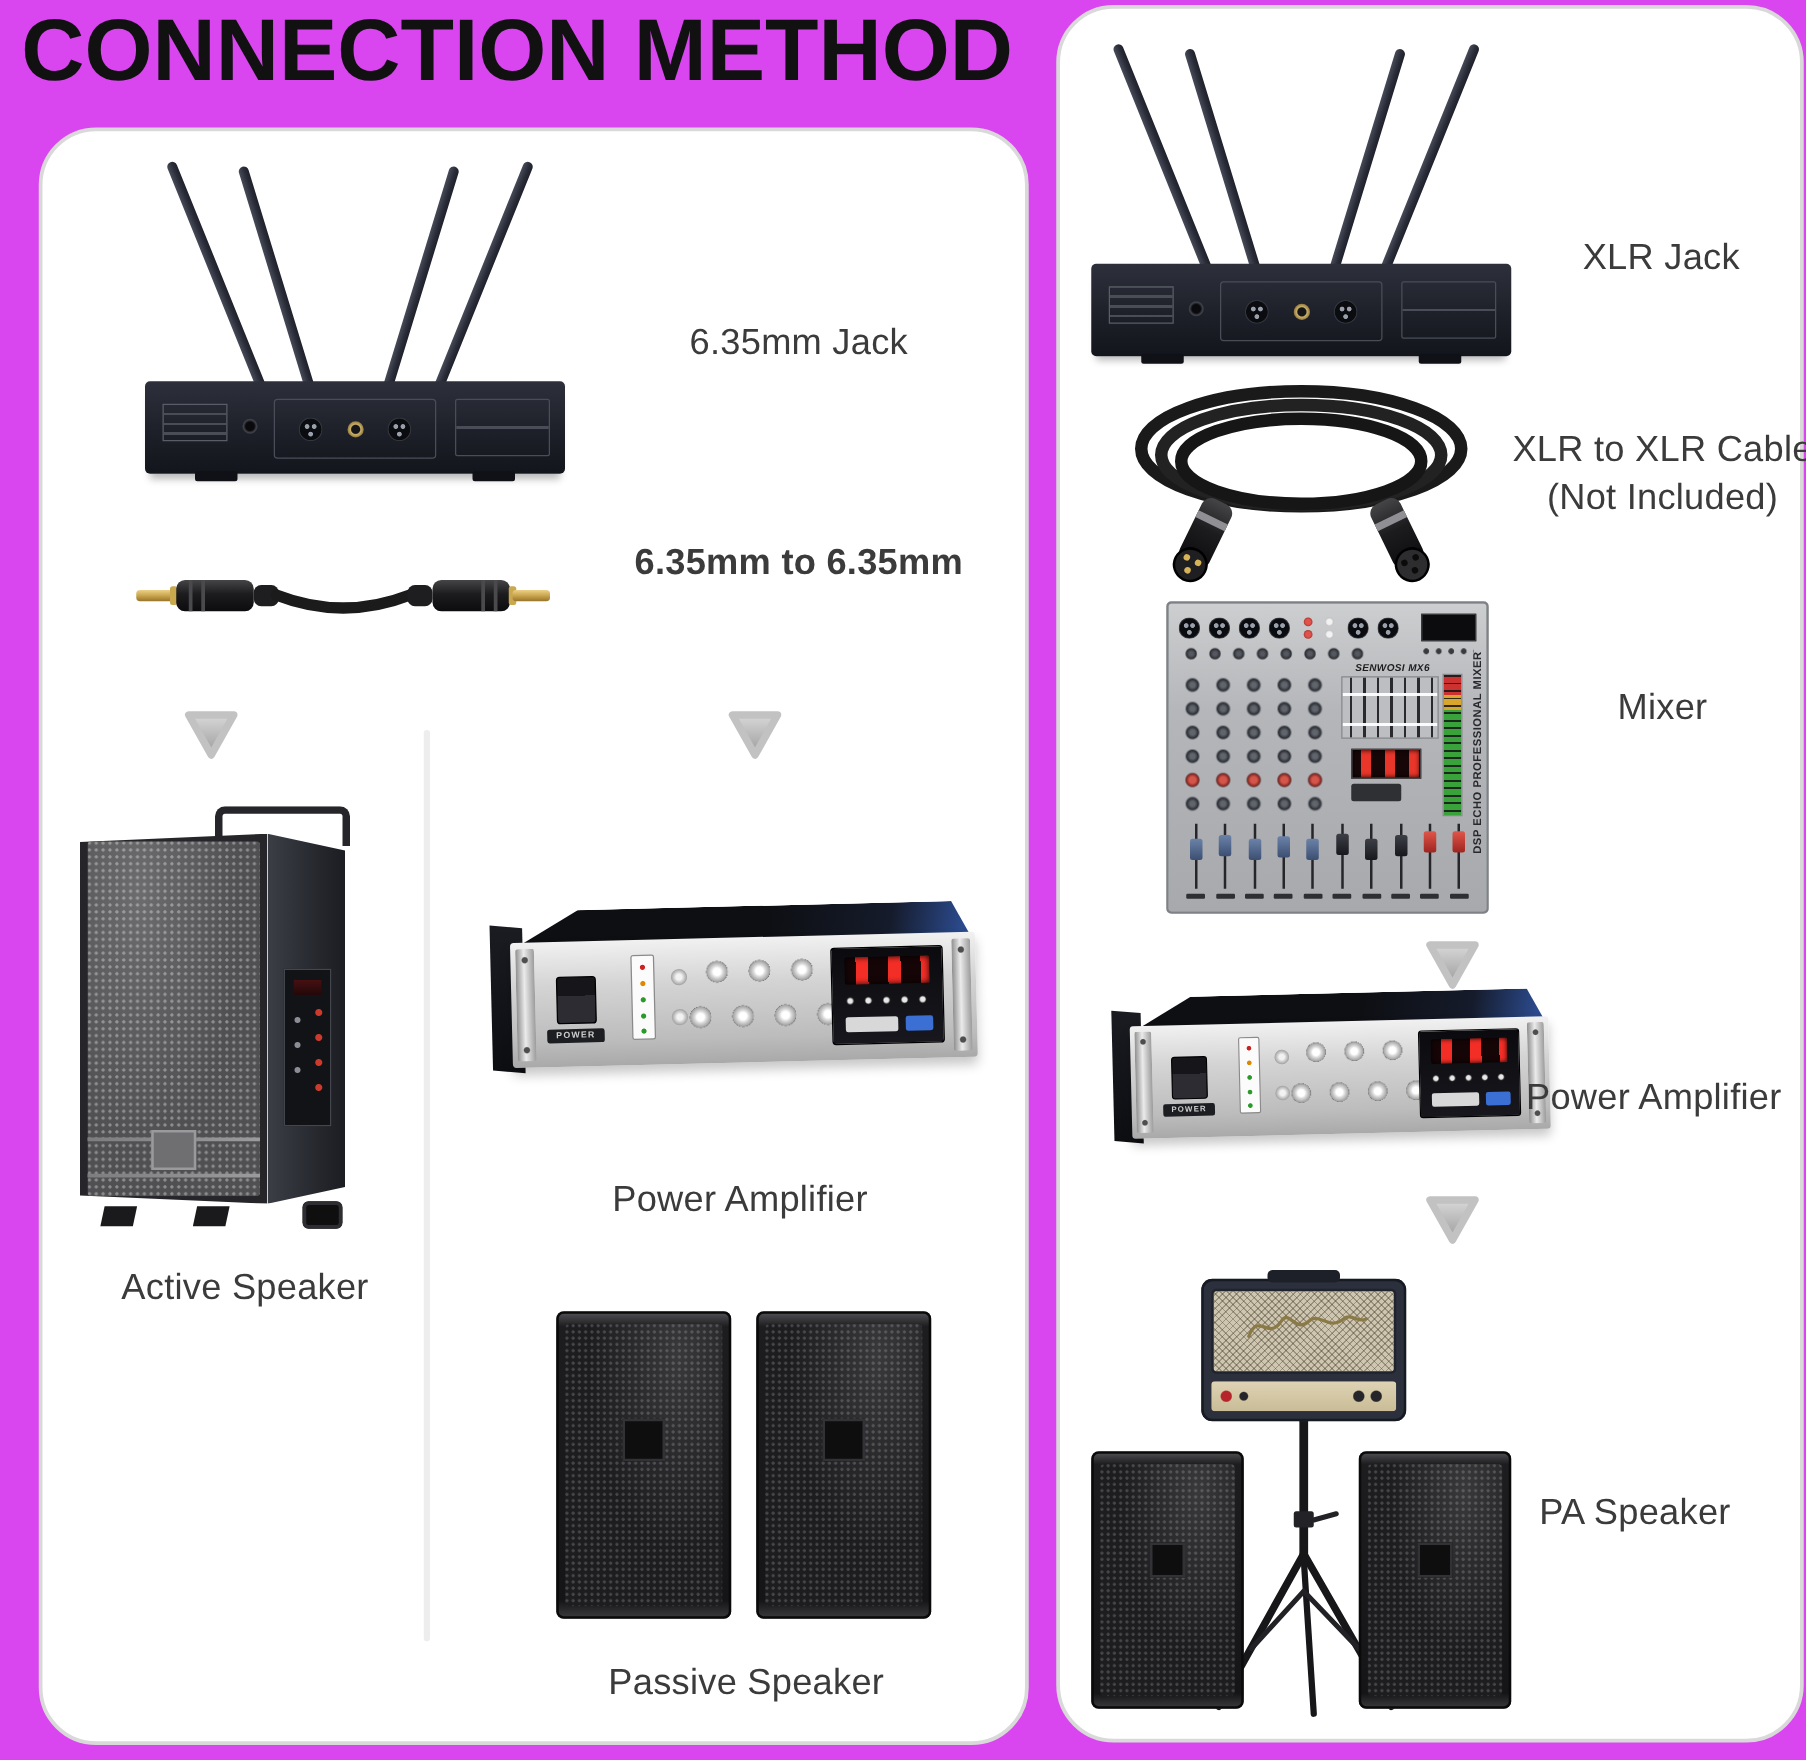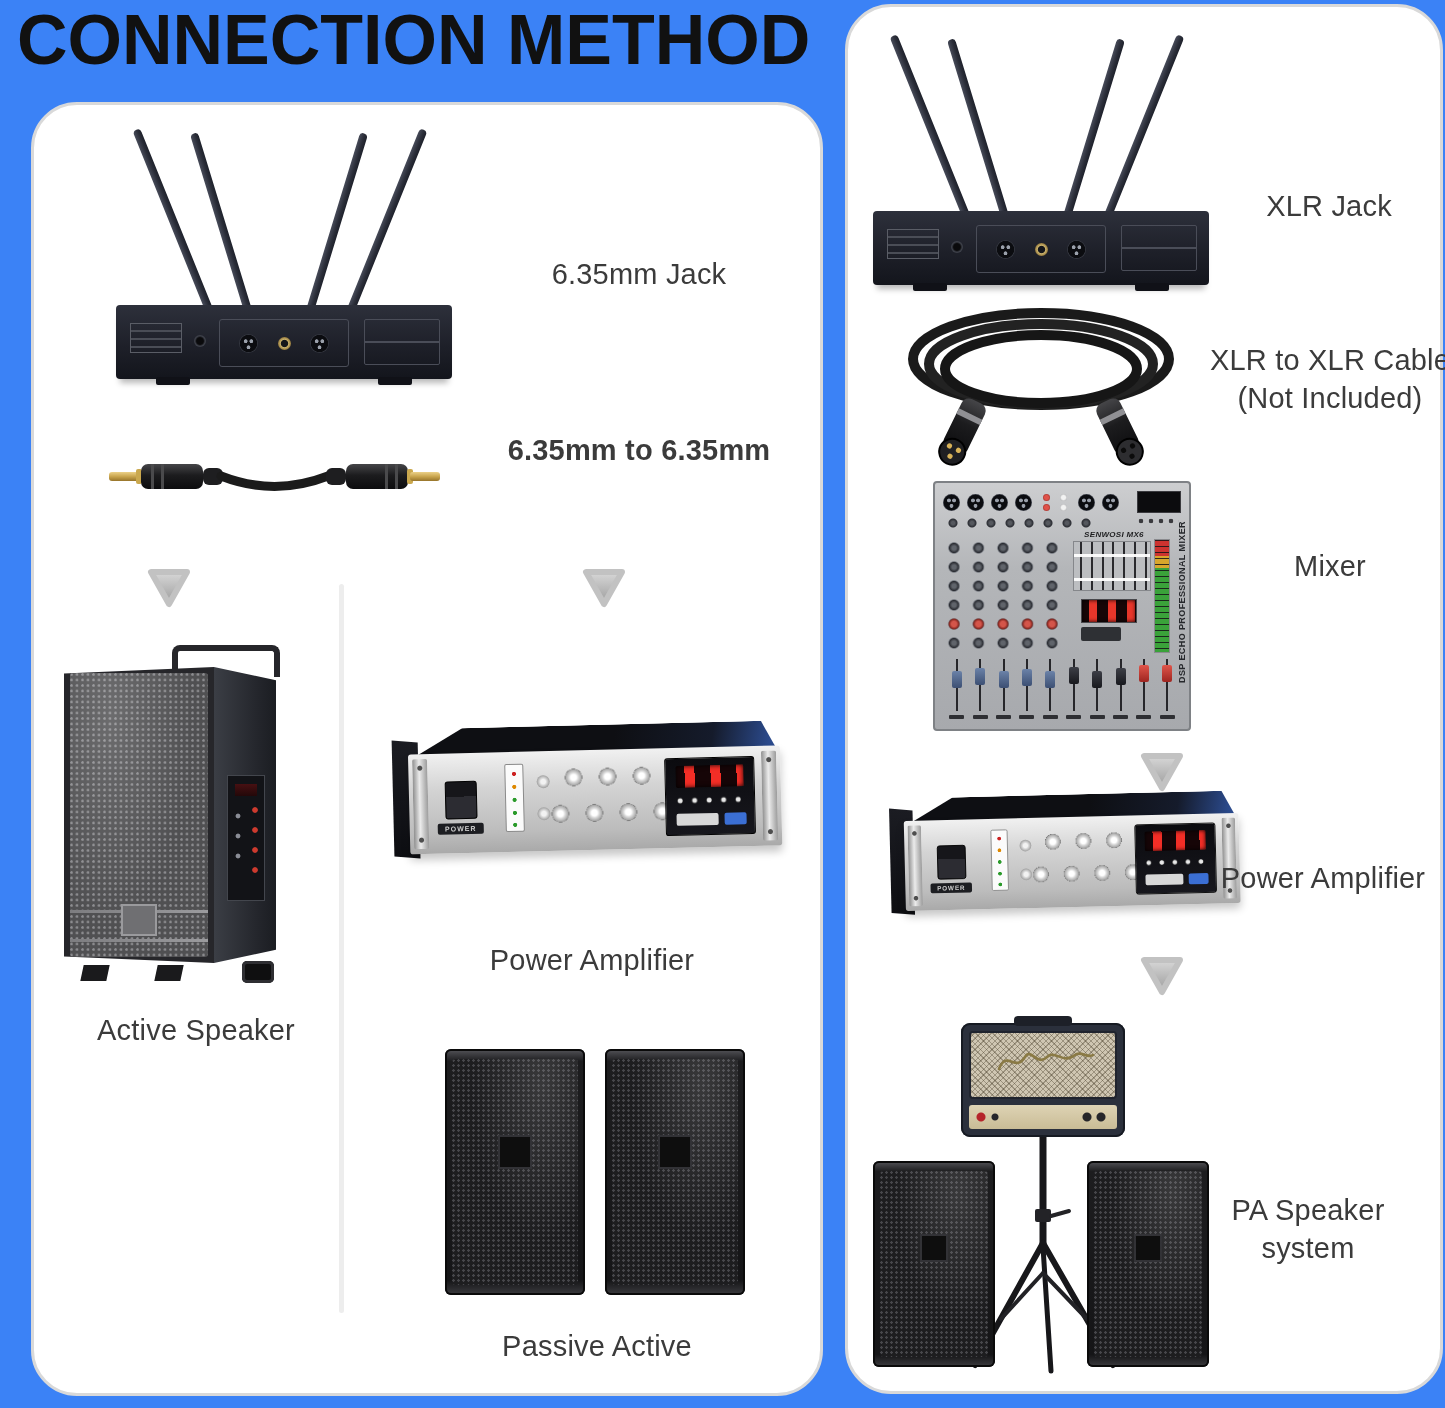--- a/index.html
+++ b/index.html
@@ -1,16 +1,16 @@
 <!DOCTYPE html>
 <html><head>
 <meta charset="utf-8">
 <style>
   html,body{margin:0;padding:0;background:#fff;}
-  .stage{position:relative;width:1445px;height:1408px;background:#3b82f6;overflow:hidden;
+  .stage{position:relative;width:1445px;height:1408px;background:#d946ef;overflow:hidden;
          font-family:"Liberation Sans",sans-serif;}
   .title{position:absolute;left:17px;top:0px;font-size:70px;line-height:80px;font-weight:bold;
          color:#111;letter-spacing:0px;white-space:nowrap;}
   .panel{position:absolute;border:3px solid #d9d9d9;border-radius:46px;background:#fff;}
   .panel.left{left:15px;top:102px;width:786px;height:1288px;margin-left:16px;}
   .panel.right{left:845px;top:4px;width:592px;height:1384px;}
   .lbl{position:absolute;color:#3b3b3b;font-size:29px;line-height:38px;text-align:center;letter-spacing:0.2px;}
   .lbl span{display:block;}
   .divider{position:absolute;left:320px;top:581px;width:5px;height:729px;background:#ededed;border-radius:3px;}
   .arrow{position:absolute;width:46px;height:46px;}
@@ -334,21 +334,21 @@
         <div class="ps-grille"></div>
         <div class="ps-badge"></div>
       </div>
       <div class="ps" style="left:571px;top:944px;width:140px;height:246px;">
         <div class="ps-grille"></div>
         <div class="ps-badge"></div>
       </div>
     </div>
 
     <div class="lbl" style="left:413px;top:1222px;width:300px;">
-      <span>Passive Active</span>
+      <span>Passive Speaker</span>
     </div>
   </div>
 
   
   <div class="panel right">
 
     <div class="rx" style="left:13px;top:48px;">
       <div class="ant a1"></div>
       <div class="ant a2"></div>
       <div class="ant a3"></div>
@@ -523,17 +523,16 @@
         <div class="ps-badge" style="width:24px;height:24px;"></div>
       </div>
       <div class="ps right-sp">
         <div class="ps-grille"></div>
         <div class="ps-badge" style="width:24px;height:24px;"></div>
       </div>
     </div>
 
     <div class="lbl" style="left:335px;top:1184px;width:250px;">
       <span>PA Speaker</span>
-      <span>system</span>
     </div>
   </div>
 
 </div>
 
 </body></html>

